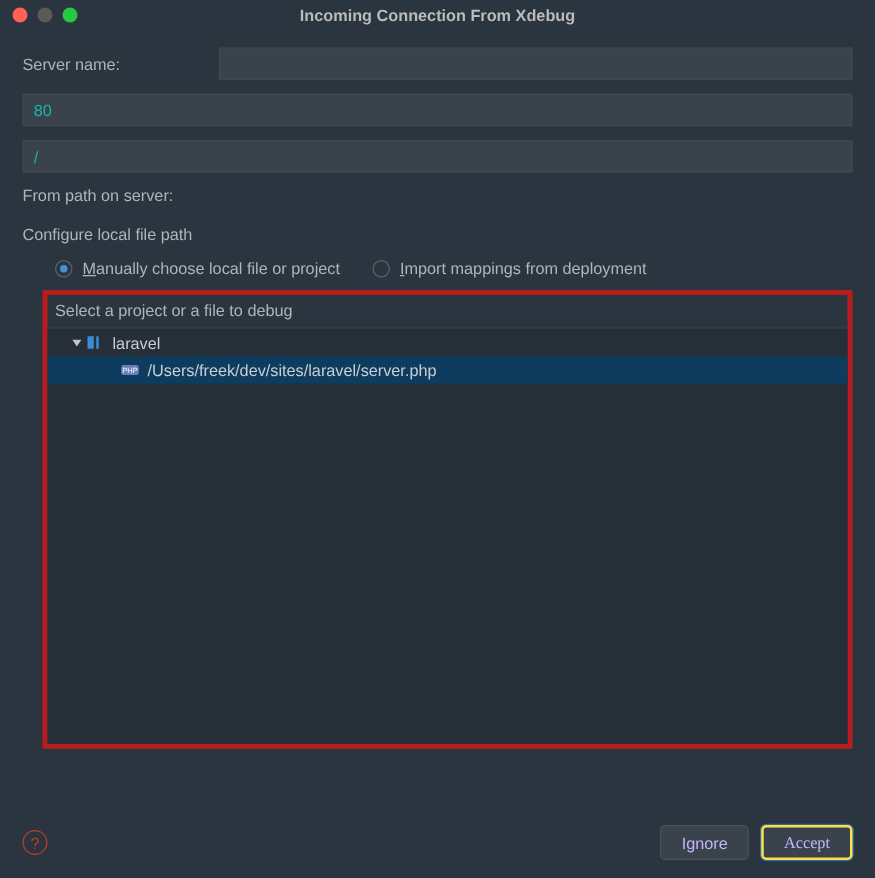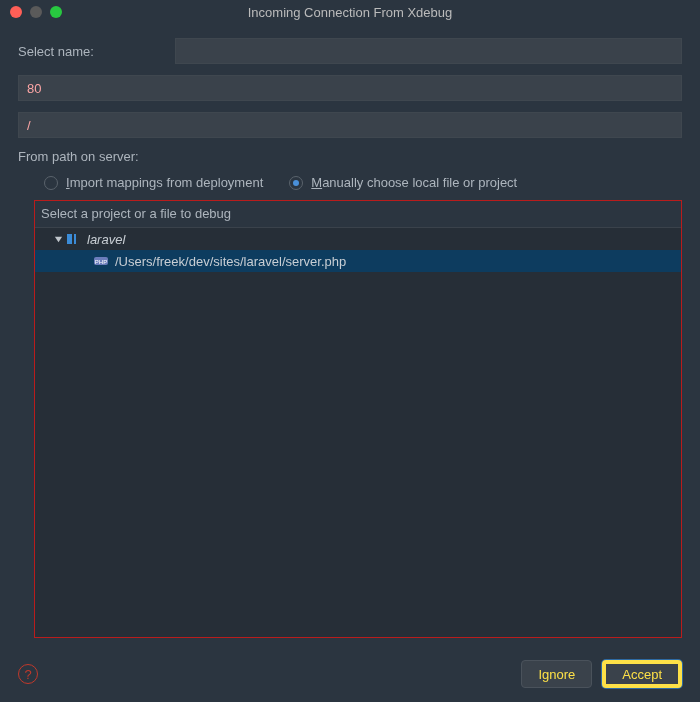--- a/index.html
+++ b/index.html
@@ -11,59 +11,60 @@
       font-size: 13px;
       color: #adb5bd;
       overflow: hidden;
     }
     .titlebar {
       height: 24px;
       display: flex;
       align-items: center;
       position: relative;
       padding: 0 8px;
+      font-weight: bold;
     }
     .traffic { display: flex; gap: 8px; position: absolute; left: 10px; top: 6px; }
     .tl { width: 12px; height: 12px; border-radius: 50%; }
     .tl.close   { background: #ff5f57; }
     .tl.min     { background: #5a5a5a; }
     .tl.zoom    { background: #28c840; }
     .title { flex: 1; text-align: center; color: #bbb; font-size: 13px; }
     .content { padding: 14px 18px 0 18px; }
     .form-row { display: flex; align-items: center; margin-bottom: 11px; }
     .form-row .lbl { width: 157px; color: #adb5bd; }
     .form-row .inp {
       flex: 1;
       background: #3a424b;
       border: 1px solid #3f474f;
       height: 26px;
-      color: #fca5a5;
+      color: #14b8a6;
       padding: 0 8px;
       font-size: 13px;
       border-radius: 0;
     }
     .section-label { margin: 16px 0 12px 0; color: #adb5bd; }
     .radios { display: flex; align-items: center; gap: 26px; margin: 0 0 10px 26px; }
     .radio { display: flex; align-items: center; gap: 8px; cursor: pointer; }
     .radio .dot {
       width: 14px; height: 14px; border-radius: 50%;
       border: 1px solid #5a636c;
       display: flex; align-items: center; justify-content: center;
     }
     .radio.sel .dot::after {
       content: ""; width: 6px; height: 6px; border-radius: 50%;
       background: #4a90d9;
     }
     .mnemonic { text-decoration: underline; }
     .tree-panel {
-      border: 1px solid #b91c1c;
+      border: 4px solid #b91c1c;
       background: #2b3540;
       margin-left: 16px;
       margin-right: 0;
-      height: 438px;
+      height: 367px;
       display: flex;
       flex-direction: column;
     }
     .tree-header {
       padding: 5px 6px 6px 6px;
       color: #adb5bd;
       border-bottom: 1px solid #3a424b;
       font-size: 13px;
     }
     .tree-body { flex: 1; background: #262e37; overflow: auto; }
@@ -71,92 +72,93 @@
       display: flex; align-items: center;
       height: 22px; padding-left: 8px;
       color: #c8ced4;
       white-space: nowrap;
     }
     .tree-row .tw { width: 14px; display: inline-flex; justify-content: center; }
     .tw svg { width: 9px; height: 9px; }
     .ic { width: 16px; height: 16px; display: inline-flex; align-items: center; justify-content: center; margin-right: 6px; }
     .ic svg { display: block; }
     .tree-row .txt { }
-    .depth1 { padding-left: 16px; font-style: italic; }
+    .depth1 { padding-left: 16px; }
     .depth2 { padding-left: 58px; }
     .footer {
       position: absolute;
       bottom: 14px; left: 0; right: 0;
       padding: 0 18px;
       display: flex;
       align-items: center;
     }
     .help-btn {
       width: 20px; height: 20px; border-radius: 50%;
       border: 1.5px solid #c0392b;
       color: #c0392b;
       display: flex; align-items: center; justify-content: center;
       font-size: 13px;
       cursor: pointer;
     }
     .spacer { flex: 1; }
     .btn {
       background: #3a424b;
       border: 1px solid #4a525b;
-      color: #fde047;
+      color: #c4b5fd;
       height: 28px;
       padding: 0 16px;
       margin-left: 10px;
       border-radius: 4px;
       cursor: pointer;
       font-size: 13px;
     }
-    .btn.default { border: 4px solid #fde047; box-shadow: 0 0 0 1px #2e6aa3; }
+    .btn.default { border: 2px solid #fde047; box-shadow: 0 0 0 1px #2e6aa3; font-family: Liberation Serif, serif; }
     .selected-bg { background: #0e4268; }
   </style>
 </head>
 <body>
 
 <div class="titlebar">
   <div class="traffic">
     <div class="tl close"></div>
     <div class="tl min"></div>
     <div class="tl zoom"></div>
   </div>
   <div class="title">Incoming Connection From Xdebug</div>
 </div>
 
 <div class="content">
 
   <div class="form-row">
-    <div class="lbl">Select name:</div>
+    <div class="lbl">Server name:</div>
     <input class="inp" value="" style="">
   </div>
 
   <div class="form-row">
     <input class="inp" value="80" style="">
   </div>
 
   <div class="form-row">
     <input class="inp" value="/" style="">
   </div>
 
   <div class="form-row">
     <div class="lbl">From path on server:</div>
   </div>
 
+  <div class="section-label">Configure local file path</div>
 
   <div class="radios">
+    <div class="radio sel">
+      <span class="dot"></span>
+      <span><span class="mnemonic">M</span><span>anually choose local file or project</span></span>
+    </div>
     <div class="radio">
       <span class="dot"></span>
       <span><span class="mnemonic">I</span><span>mport mappings from deployment</span></span>
-    </div>
-    <div class="radio sel">
-      <span class="dot"></span>
-      <span><span class="mnemonic">M</span><span>anually choose local file or project</span></span>
     </div>
   </div>
 
   <div class="tree-panel">
     <div class="tree-header">Select a project or a file to debug</div>
     <div class="tree-body">
       <div class="tree-row depth1">
         <span class="tw">
           <svg viewBox="0 0 10 10">
               <path d="M1 2 L9 2 L5 8 Z" fill="#c0c6cc"></path>

